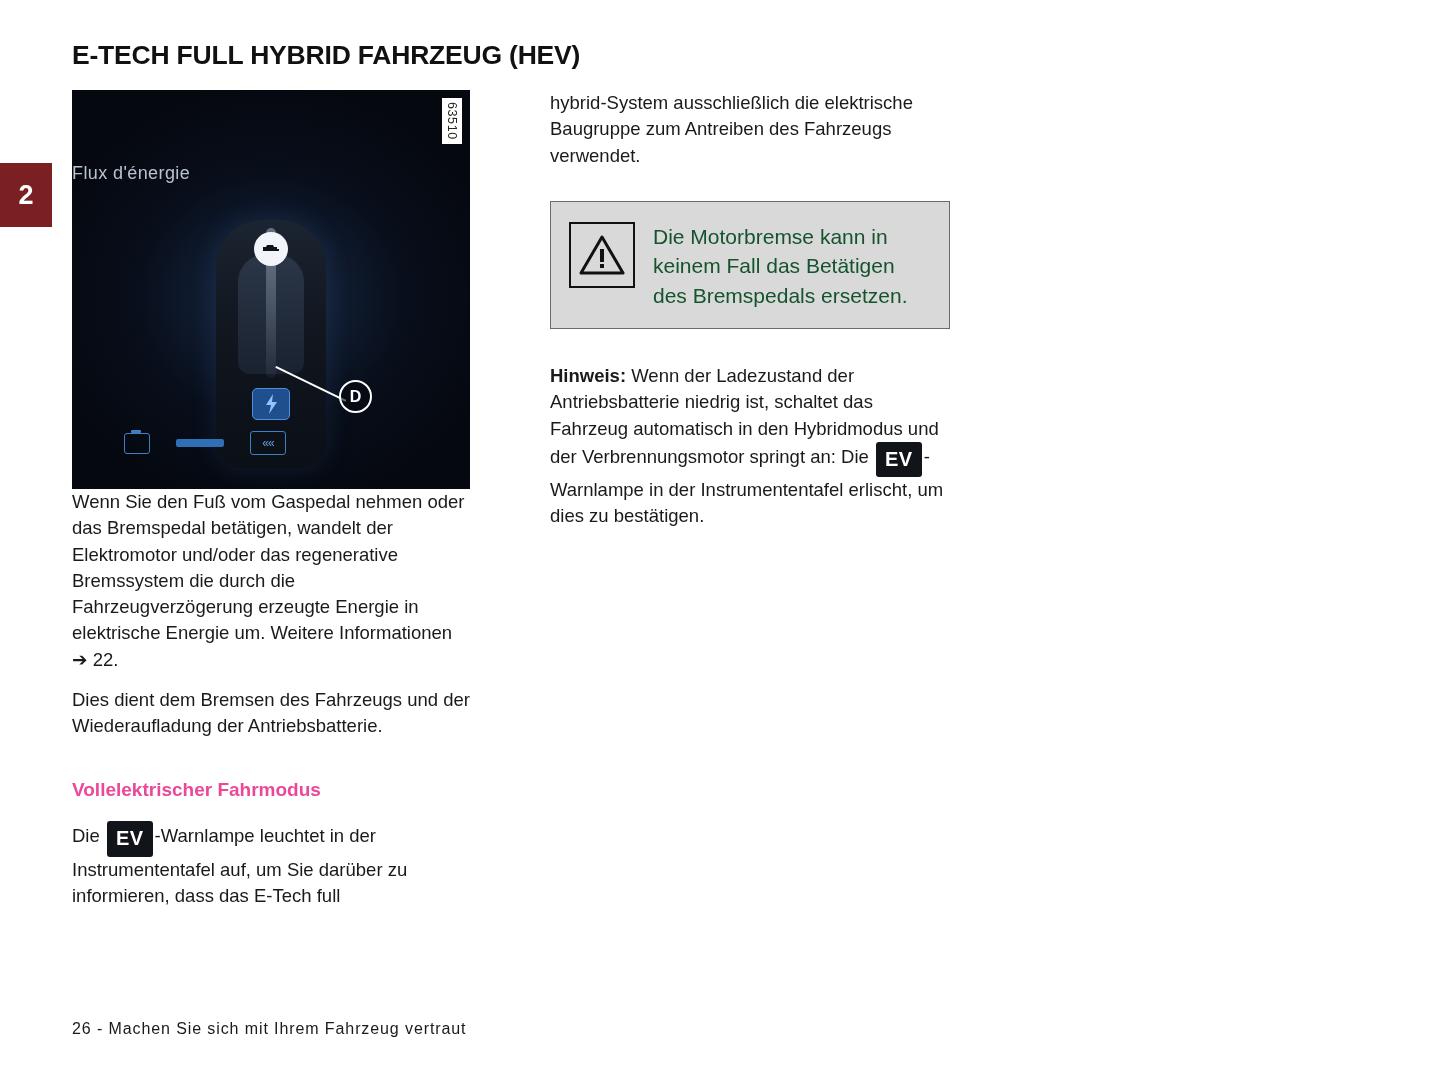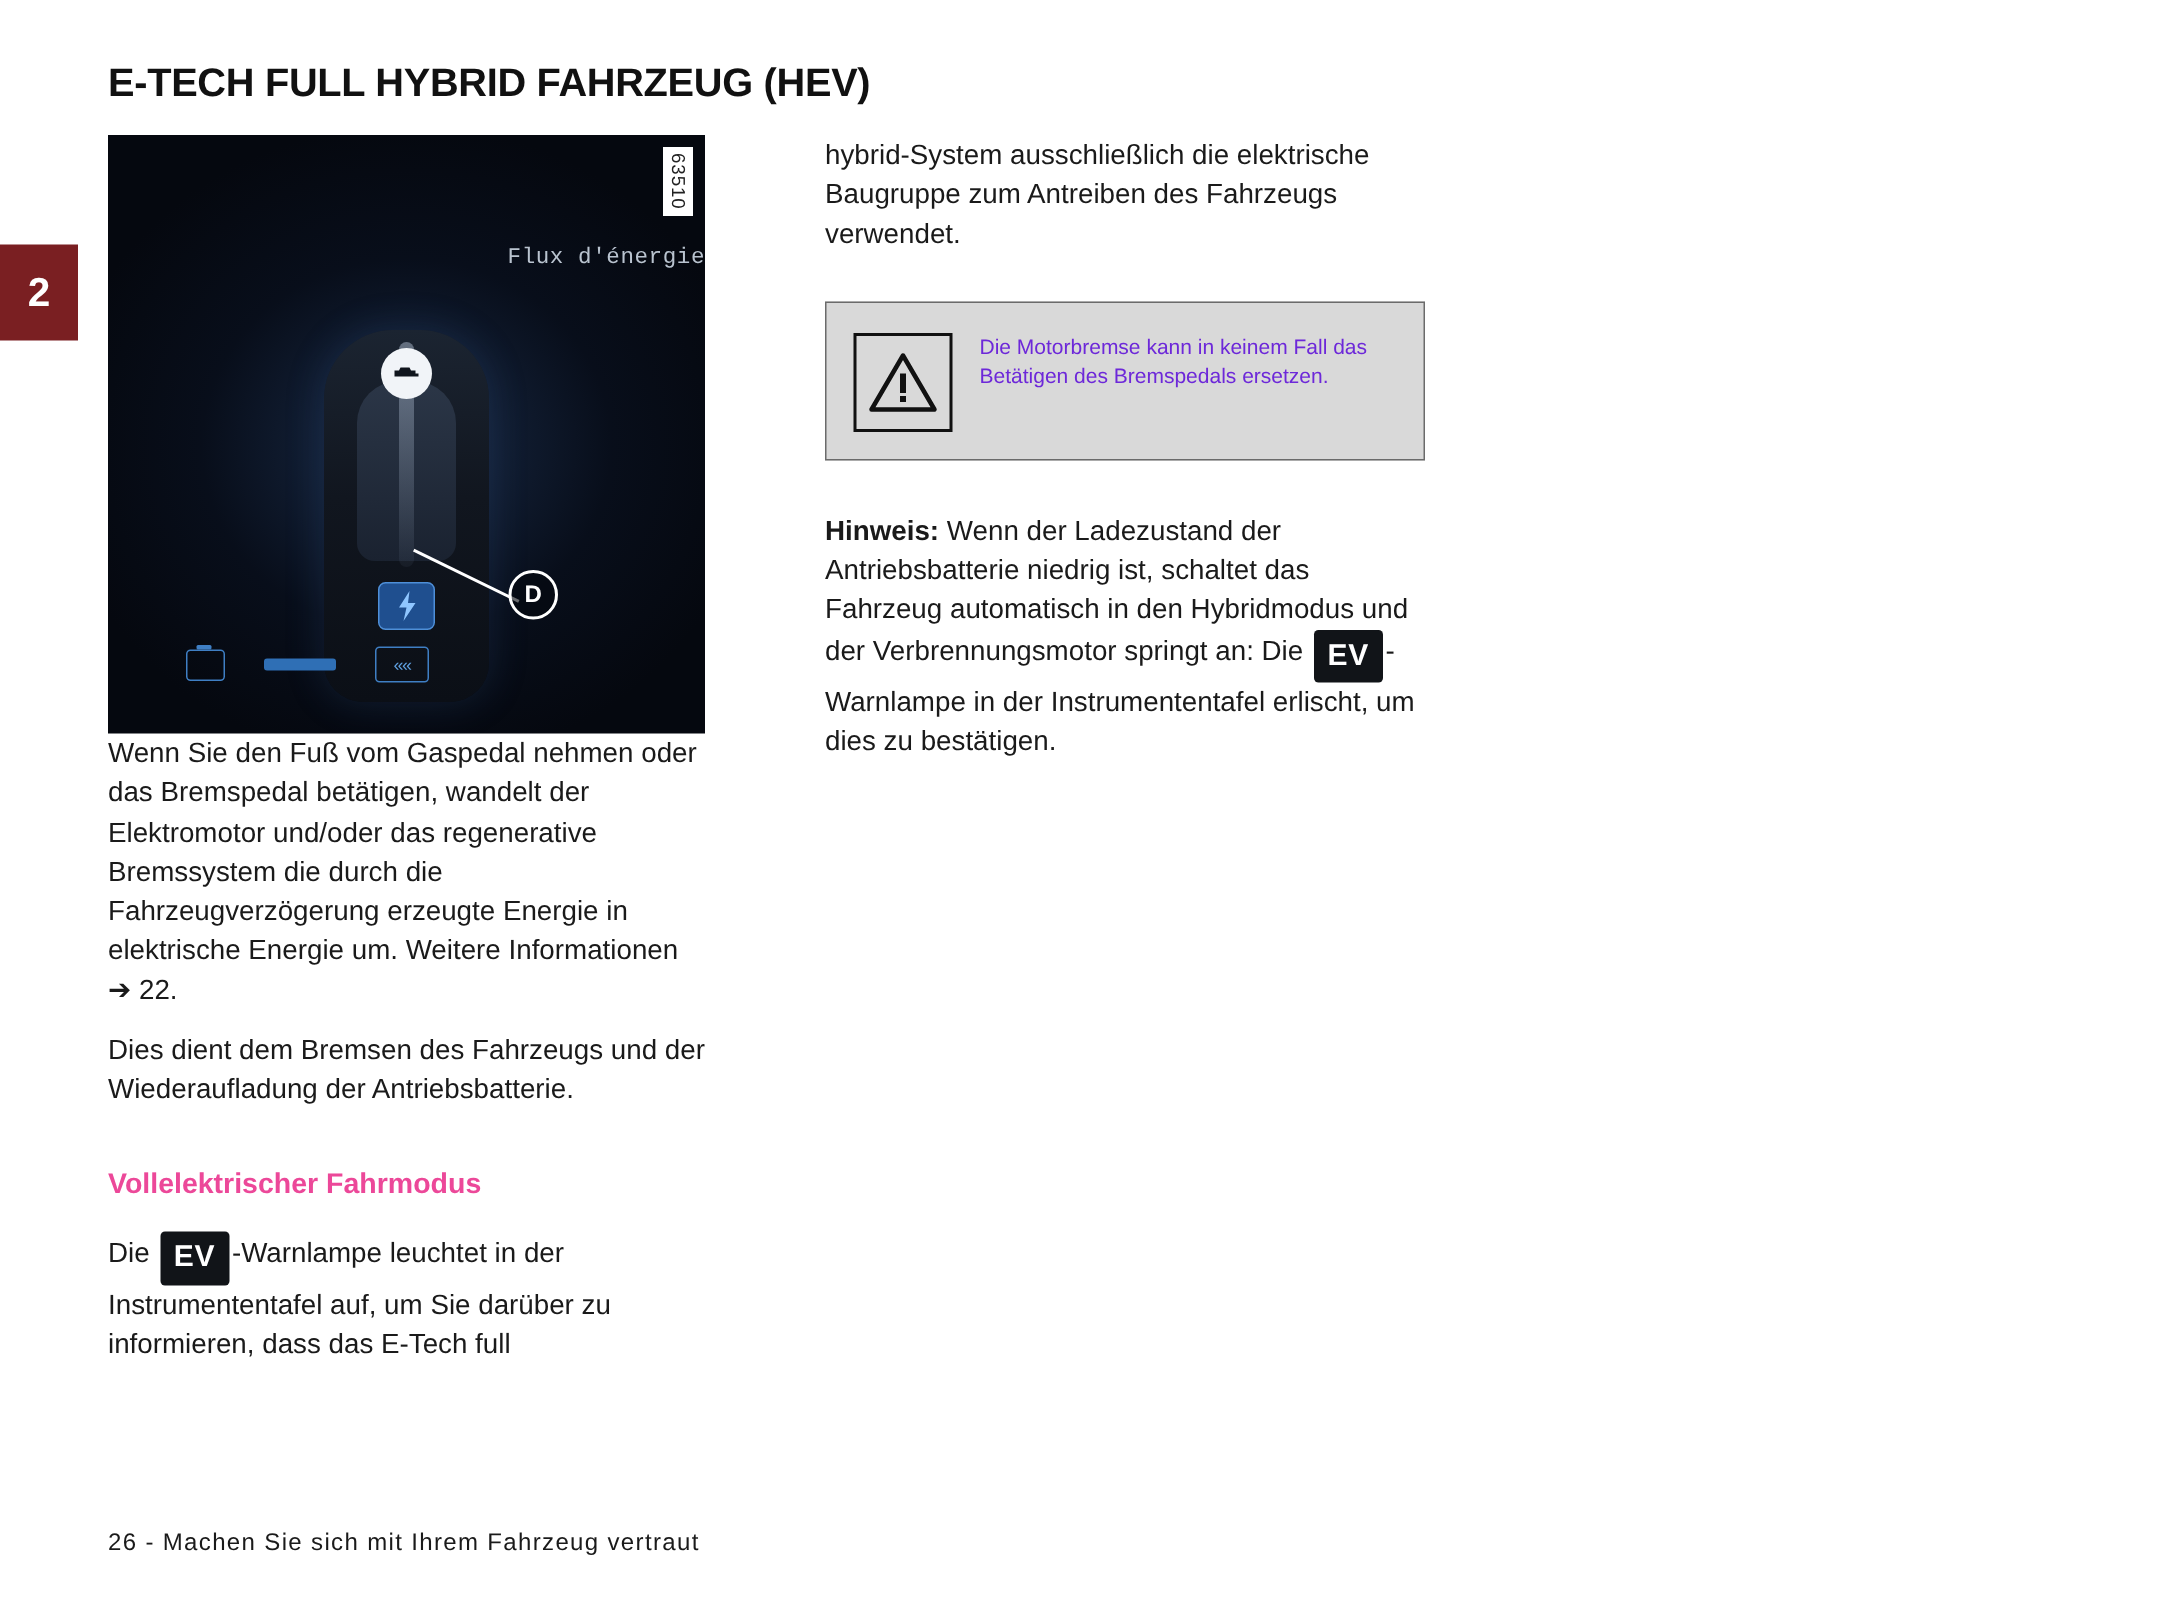--- a/index.html
+++ b/index.html
@@ -78,25 +78,24 @@
     width: 460px;
     height: 420px;
     transform: translate(-50%, -50%);
     background: radial-gradient(ellipse at center, rgba(28,48,80,0.85) 0%, rgba(10,18,34,0.6) 42%, rgba(3,6,12,0) 72%);
   }
   .illu-label {
     position: absolute;
     left: 0;
     right: 0;
     top: 73px;
-    text-align: right;
+    text-align: left;
     color: #b9c3cf;
-    font-size: 15px;
+    font-size: 18px;
     letter-spacing: 0.4px;
-    font-family: Liberation Mono, monospace;
   }
   .illu-ref {
     position: absolute;
     right: 8px;
     top: 8px;
     background: #ffffff;
     color: #222;
     font-size: 12.5px;
     letter-spacing: 0.6px;
     padding: 4px 3px;
@@ -305,23 +304,23 @@
     width: 62px;
     height: 62px;
     border: 2px solid #111;
     display: flex;
     align-items: center;
     justify-content: center;
     background: #d9d9d9;
   }
   .warn-icon svg { display: block; }
   .warning-text {
-    font-size: 14px;
+    font-size: 21px;
     line-height: 1.4;
-    color: #6d28d9;
+    color: #14532d;
   }
 
   
   .footer {
     position: absolute;
     left: 72px;
     bottom: 32px;
     font-size: 16px;
     letter-spacing: 0.9px;
     color: #1a1a1a;

